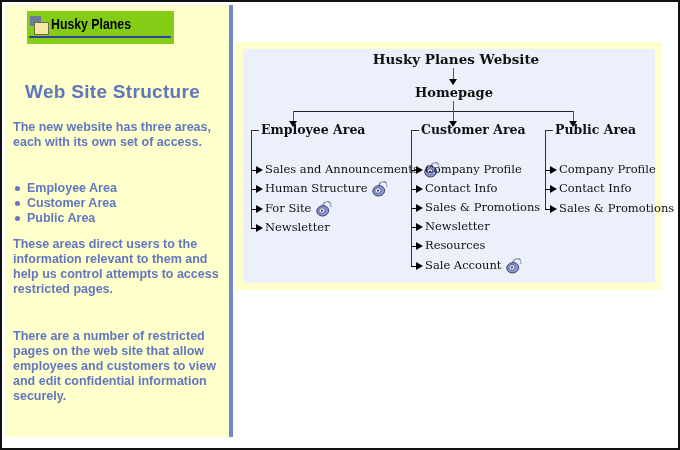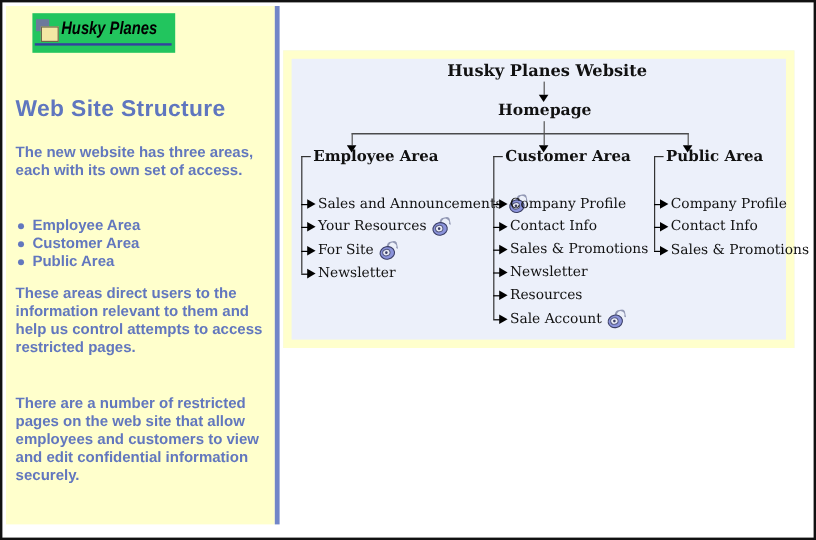--- a/index.html
+++ b/index.html
@@ -4,30 +4,30 @@
 <style>
   html,body{margin:0;padding:0;background:#888;}
   .page{
     position:relative; width:680px; height:450px; box-sizing:border-box;
     background:#ffffff; border:2px solid #111111; overflow:hidden;
     font-family:"Liberation Sans", sans-serif;
   }
   
   .sidebar{position:absolute; left:3px; top:3px; width:224px; height:432px; background:#FFFFCC;}
   .divider{position:absolute; left:227px; top:3px; width:4px; height:432px; background:#7286C8;}
-  .logo{position:absolute; left:25px; top:9px; width:119px; height:33px; background:#22c55e;font-style:italic;}
+  .logo{position:absolute; left:25px; top:9px; width:147px; height:33px; background:#84cc16;}
   .logo .sq1{position:absolute; left:3px; top:5px; width:11px; height:10px; background:#6C7A9B;}
   .logo .sq2{position:absolute; left:7px; top:11px; width:13px; height:11px; background:#F4E8A4; border:1px solid #6b6b4a;}
   .logo .logo-text{
     position:absolute; left:24px; top:4px; font-size:15px; font-weight:bold; color:#000;
     transform:scaleX(0.82); transform-origin:left top; white-space:nowrap; letter-spacing:0px;
   }
   .logo .rule{position:absolute; left:2px; right:3px; bottom:6px; height:2px; background:#33419E;}
   .heading{
-    position:absolute; left:8px; top:76px; width:216px;
+    position:absolute; left:20px; top:76px; width:216px;
     font-size:19px; font-weight:bold; color:#5F76BF; letter-spacing:0.3px;
   }
   .stext{
     position:absolute; left:8px; width:216px;
     font-size:12.5px; font-weight:bold; color:#6277BE; line-height:15px;
   }
   .p1{top:115px;} .p2{top:232px;} .p3{top:324px;}
   .bullets{top:176px;}
   .bullets .b-row{display:flex; align-items:center; height:15px;}
   .bullets .dot{width:5px; height:5px; border-radius:50%; background:#6277BE; margin:0 7px 0 2px; flex:none;}
@@ -118,21 +118,21 @@
       <div class="c-title">Employee Area</div>
       <div class="titem" style="top:40px;">
         <span class="arrow"><i class="stem"></i><i class="tri"></i></span><span class="lbl">Sales and Announcements</span><svg class="lock" width="17" height="15" viewBox="0 0 17 15">
             <path d="M10 7 a4 4 0 1 1 6.2 -0.4" fill="none" stroke="#9298b4" stroke-width="1.7"></path>
             <ellipse cx="7.5" cy="8.6" rx="6" ry="5.2" fill="#8B93DB" stroke="#3b3f66" stroke-width="0.9"></ellipse>
             <ellipse cx="6.8" cy="8.2" rx="3.1" ry="2.7" fill="#e9ebf5" stroke="#555a80" stroke-width="0.8"></ellipse>
             <circle cx="6.8" cy="8.2" r="1.1" fill="#3b3f66"></circle>
           </svg>
       </div>
       <div class="titem" style="top:59px;">
-        <span class="arrow"><i class="stem"></i><i class="tri"></i></span><span class="lbl">Your Resources</span><svg class="lock" width="17" height="15" viewBox="0 0 17 15">
+        <span class="arrow"><i class="stem"></i><i class="tri"></i></span><span class="lbl">Human Structure</span><svg class="lock" width="17" height="15" viewBox="0 0 17 15">
             <path d="M10 7 a4 4 0 1 1 6.2 -0.4" fill="none" stroke="#9298b4" stroke-width="1.7"></path>
             <ellipse cx="7.5" cy="8.6" rx="6" ry="5.2" fill="#8B93DB" stroke="#3b3f66" stroke-width="0.9"></ellipse>
             <ellipse cx="6.8" cy="8.2" rx="3.1" ry="2.7" fill="#e9ebf5" stroke="#555a80" stroke-width="0.8"></ellipse>
             <circle cx="6.8" cy="8.2" r="1.1" fill="#3b3f66"></circle>
           </svg>
       </div>
       <div class="titem" style="top:79px;">
         <span class="arrow"><i class="stem"></i><i class="tri"></i></span><span class="lbl">For Site</span><svg class="lock" width="17" height="15" viewBox="0 0 17 15">
             <path d="M10 7 a4 4 0 1 1 6.2 -0.4" fill="none" stroke="#9298b4" stroke-width="1.7"></path>
             <ellipse cx="7.5" cy="8.6" rx="6" ry="5.2" fill="#8B93DB" stroke="#3b3f66" stroke-width="0.9"></ellipse>

